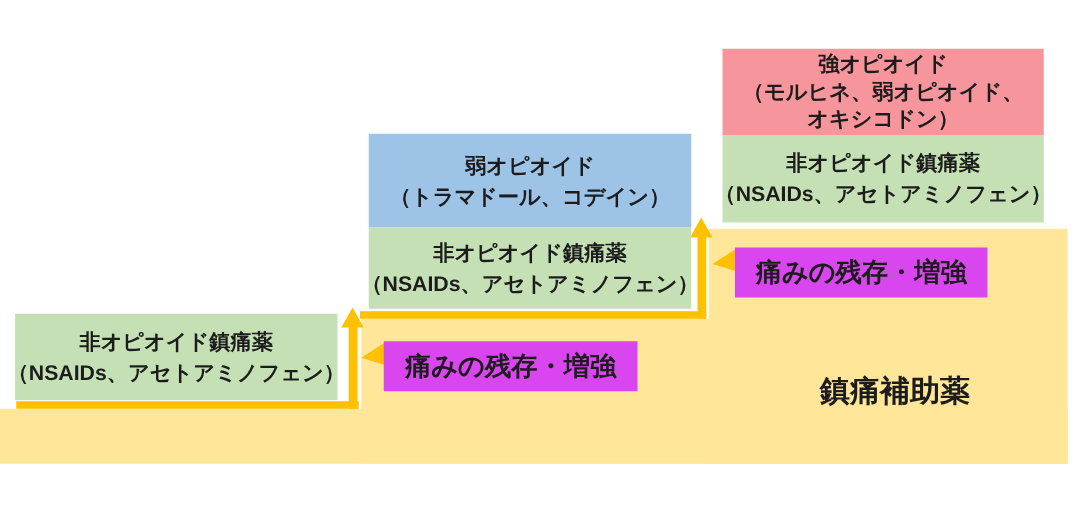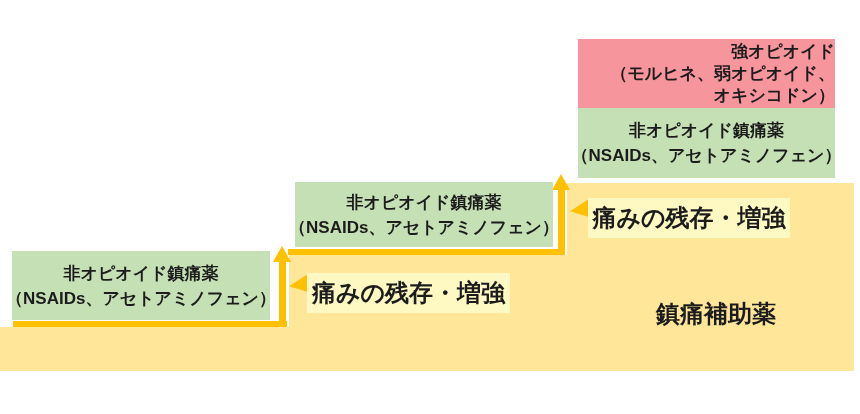--- a/index.html
+++ b/index.html
@@ -27,21 +27,21 @@
     flex-direction: column;
     justify-content: center;
     align-items: center;
     text-align: center;
     font-size: 17px;
     line-height: 25px;
   }
   .box span { display: block; white-space: nowrap; }
   .green { background: #C5E0B4; align-items: center; }
   .blue  { background: #9DC3E6; }
-  .red   { background: #F7959C; align-items: flex-end; }
+  .red   { background: #F7959C; }
 
   .step1-green { left: 12px;  top: 251px; width: 258px; height: 69px; }
   .step2-blue  { left: 295px; top: 107px; width: 258px; height: 75px; }
   .step2-green { left: 295px; top: 182px; width: 258px; height: 65px; }
   .step3-red   { left: 578px; top: 39px;  width: 257px; height: 69px; line-height: 22px; }
   .step3-green { left: 578px; top: 108px; width: 257px; height: 70px; }
 
   
   .arrow-seg { position: absolute; background: #FFC000; }
   .a1-h { left: 13px;  top: 321px; width: 274px; height: 6px; }
@@ -54,26 +54,26 @@
     border-left: 9px solid transparent;
     border-right: 9px solid transparent;
     border-bottom: 16px solid #FFC000;
   }
   .a1-head { left: 273px; top: 246px; }
   .a2-head { left: 552px; top: 174px; }
 
   
   .callout {
     position: absolute;
-    background: #fef9c3;
+    background: #d946ef;
     display: flex;
     justify-content: center;
     align-items: center;
     text-align: center;
-    font-size: 24px;
+    font-size: 21px;
     white-space: nowrap;
   }
   .callout1 { left: 307px; top: 273px; width: 203px; height: 40px; }
   .callout2 { left: 588px; top: 198px; width: 202px; height: 40px; }
   .callout-wedge {
     position: absolute;
     background: #FFC000;
     width: 19px; height: 18px;
     clip-path: polygon(100% 0, 0 68%, 100% 100%);
   }
@@ -108,20 +108,24 @@
 
   <div class="arrow-seg a2-h"></div>
   <div class="arrow-seg a2-v"></div>
   <div class="arrow-head a2-head"></div>
 
   <div class="box green step1-green">
     <span>非オピオイド鎮痛薬</span>
     <span>（NSAIDs、アセトアミノフェン）</span>
   </div>
 
+  <div class="box blue step2-blue">
+    <span>弱オピオイド</span>
+    <span>（トラマドール、コデイン）</span>
+  </div>
   <div class="box green step2-green">
     <span>非オピオイド鎮痛薬</span>
     <span>（NSAIDs、アセトアミノフェン）</span>
   </div>
 
   <div class="box red step3-red">
     <span>強オピオイド</span>
     <span>（モルヒネ、弱オピオイド、</span>
     <span>オキシコドン）</span>
   </div>

